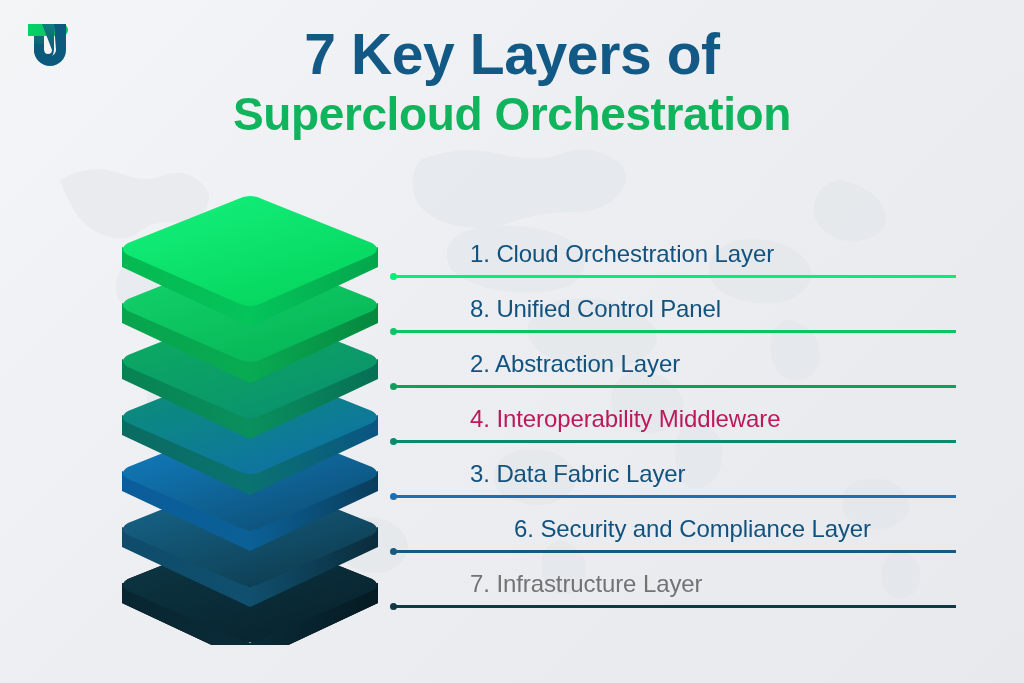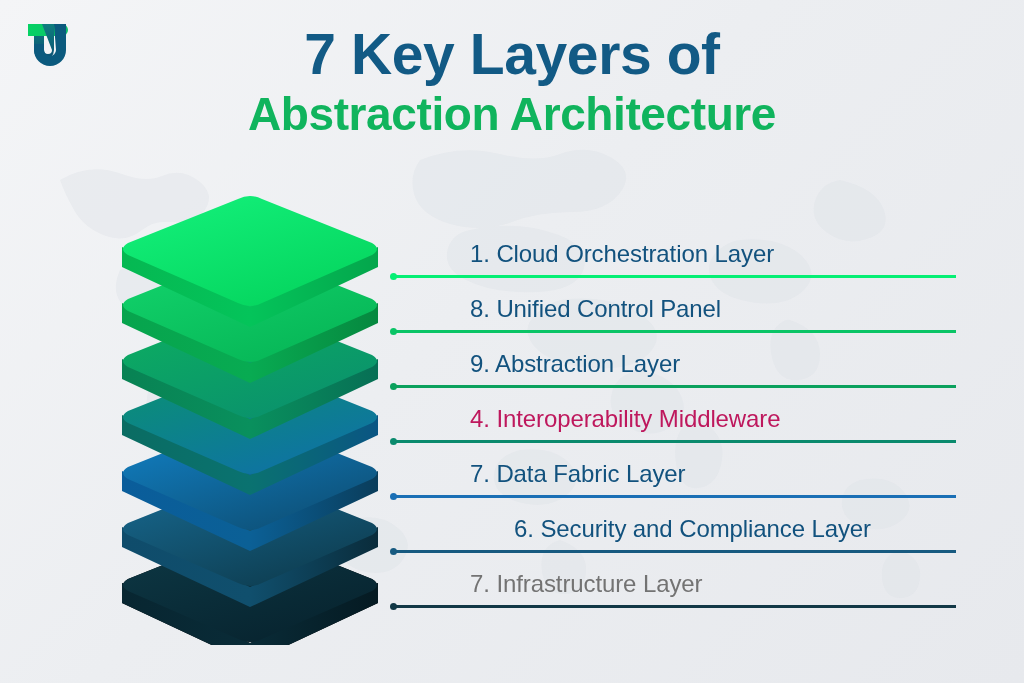--- a/index.html
+++ b/index.html
@@ -97,21 +97,21 @@
   </defs>
 
   <path d="M6 10 h34 a6 6 0 0 1 0 12 h-34 z" fill="url(#lgBar)"></path>
 
   <path d="M20 10 h12 v26 a10 10 0 0 1 -20 0 v-14 h10 v14 a4 4 0 0 0 8 0 z" fill="url(#lgStem)"></path>
   <path d="M32 10 h12 v26 a16 16 0 0 1 -32 0 v-6 h10 v6 a6 6 0 0 0 12 0 z" fill="#0b5a7e"></path>
 </svg>
 
 <div id="title-block">
   <span class="title-line1" style="color: rgb(18, 90, 133);">7 Key Layers of</span>
-  <span class="title-line2" style="color: rgb(16, 180, 93);">Abstraction Architecture</span>
+  <span class="title-line2" style="color: rgb(16, 180, 93);">Supercloud Orchestration</span>
 </div>
 
 <svg id="stack" viewBox="0 0 272 450">
   <defs>
     <linearGradient id="g1" x1="0.15" y1="0" x2="0.85" y2="1">
       <stop offset="0%" stop-color="#13f07a"></stop>
         <stop offset="100%" stop-color="#04d35c"></stop>
     </linearGradient>
     <linearGradient id="g2" x1="0.15" y1="0" x2="0.85" y2="1">
       <stop offset="0%" stop-color="#12d46c"></stop>
@@ -221,33 +221,33 @@
     <span class="row-dot" style="background: rgb(5, 239, 116);"></span>
   </div>
 
   <div class="row" style="top:271px;height:62px;">
     <span class="row-label" style="color: rgb(18, 82, 126);">8. Unified Control Panel</span>
     <span class="row-line" style="background: rgb(10, 196, 102);"></span>
     <span class="row-dot" style="background: rgb(10, 196, 102);"></span>
   </div>
 
   <div class="row" style="top:326px;height:62px;">
-    <span class="row-label" style="color: rgb(18, 82, 126);">9. Abstraction Layer</span>
+    <span class="row-label" style="color: rgb(18, 82, 126);">2. Abstraction Layer</span>
     <span class="row-line" style="background: rgb(11, 161, 93);"></span>
     <span class="row-dot" style="background: rgb(11, 161, 93);"></span>
   </div>
 
   <div class="row" style="top:381px;height:62px;">
     <span class="row-label" style="color: #be185d;">4. Interoperability Middleware</span>
     <span class="row-line" style="background: rgb(10, 138, 109);"></span>
     <span class="row-dot" style="background: rgb(10, 138, 109);"></span>
   </div>
 
   <div class="row" style="top:436px;height:62px;">
-    <span class="row-label" style="color: rgb(18, 82, 126);">7. Data Fabric Layer</span>
+    <span class="row-label" style="color: rgb(18, 82, 126);">3. Data Fabric Layer</span>
     <span class="row-line" style="background: rgb(26, 111, 181);"></span>
     <span class="row-dot" style="background: rgb(26, 111, 181);"></span>
   </div>
 
   <div class="row" style="top:491px;height:62px;">
     <span class="row-label" style="color: rgb(18, 82, 126); margin-left: 44px;">6. Security and Compliance Layer</span>
     <span class="row-line" style="background: rgb(23, 90, 128);"></span>
     <span class="row-dot" style="background: rgb(23, 90, 128);"></span>
   </div>
 

